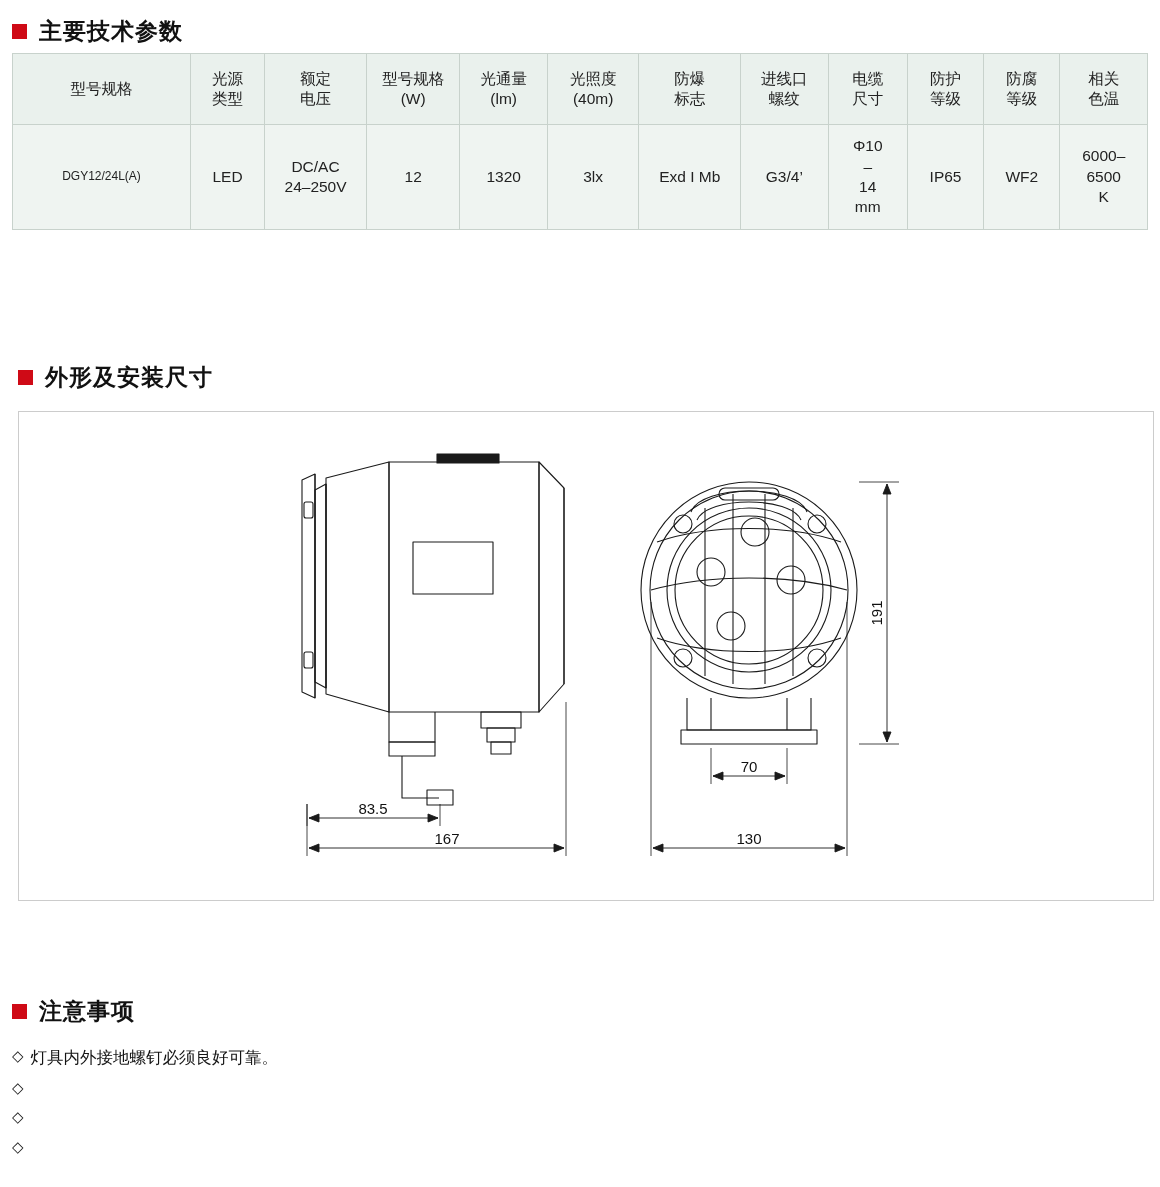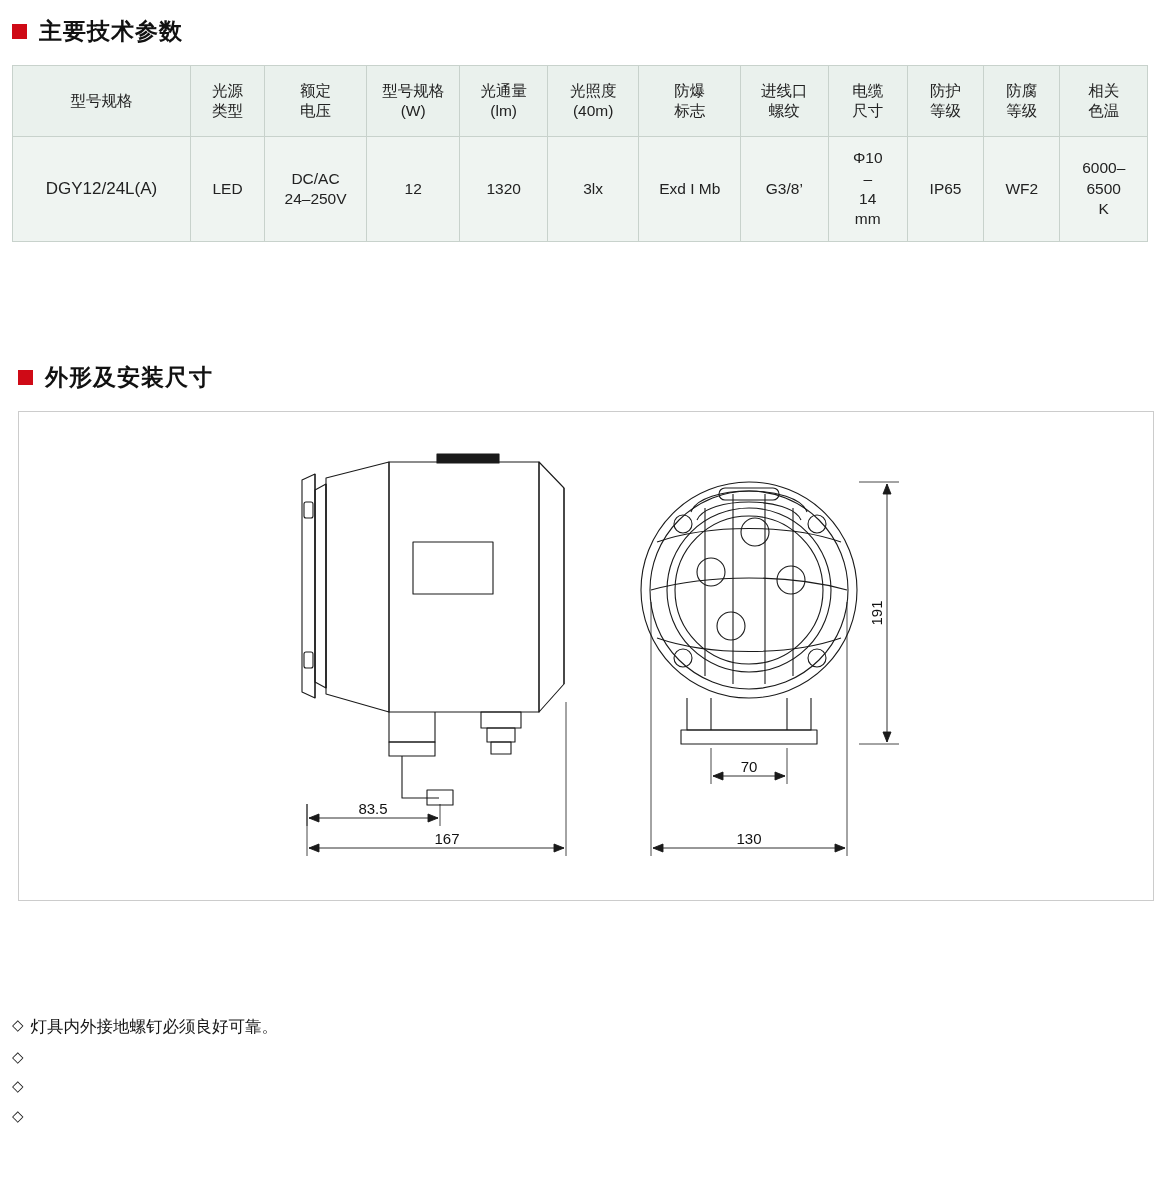--- a/index.html
+++ b/index.html
@@ -43,21 +43,21 @@
   
   #specs-section {
     position: absolute;
     left: 12px;
     top: 16px;
     width: 1136px;
   }
   table.specs {
     border-collapse: collapse;
     width: 1136px;
-    margin-top: 18px;
+    margin-top: 6px;
     table-layout: fixed;
   }
   table.specs th,
   table.specs td {
     border: 1px solid #c8d2cc;
     text-align: center;
     vertical-align: middle;
     font-size: 15px;
     color: #222;
     font-weight: normal;
@@ -68,21 +68,21 @@
     background: #eaf1ed;
     height: 62px;
     font-size: 15.5px;
   }
   table.specs tbody td {
     background: #eff4f1;
     height: 96px;
     font-size: 15.5px;
   }
   table.specs tbody td.model {
-    font-size: 17px;
+    font-size: 12px;
   }
   .cell-line { display: block; }
 
   
   #dimensions-section {
     position: absolute;
     left: 18px;
     top: 362px;
     width: 1136px;
   }
@@ -222,21 +222,21 @@
           <td>
             <span class="cell-line">1320</span>
           </td>
           <td>
             <span class="cell-line">3lx</span>
           </td>
           <td>
             <span class="cell-line">Exd I Mb</span>
           </td>
           <td>
-            <span class="cell-line">G3/8’</span>
+            <span class="cell-line">G3/4’</span>
           </td>
           <td>
             <span class="cell-line">Φ10</span>
             <span class="cell-line">–</span>
             <span class="cell-line">14</span>
             <span class="cell-line">mm</span>
           </td>
           <td>
             <span class="cell-line">IP65</span>
           </td>
@@ -378,20 +378,24 @@
           <text x="428" y="432">167</text>
           <text x="730" y="360">70</text>
           <text x="730" y="432">130</text>
           <text x="863" y="201" transform="rotate(-90 863 201)">191</text>
         </g>
       </svg>
     </div>
   </section>
 
   <section id="notes-section">
+    <div class="section-heading">
+      <span class="heading-marker"></span>
+      <span>注意事项</span>
+    </div>
     <ul class="notes">
       <li>
         <span class="diamond-bullet">◇</span>
         <span>灯具内外接地螺钉必须良好可靠。</span>
       </li>
       <li>
         <span class="diamond-bullet">◇</span>
       </li>
       <li>
         <span class="diamond-bullet">◇</span>

